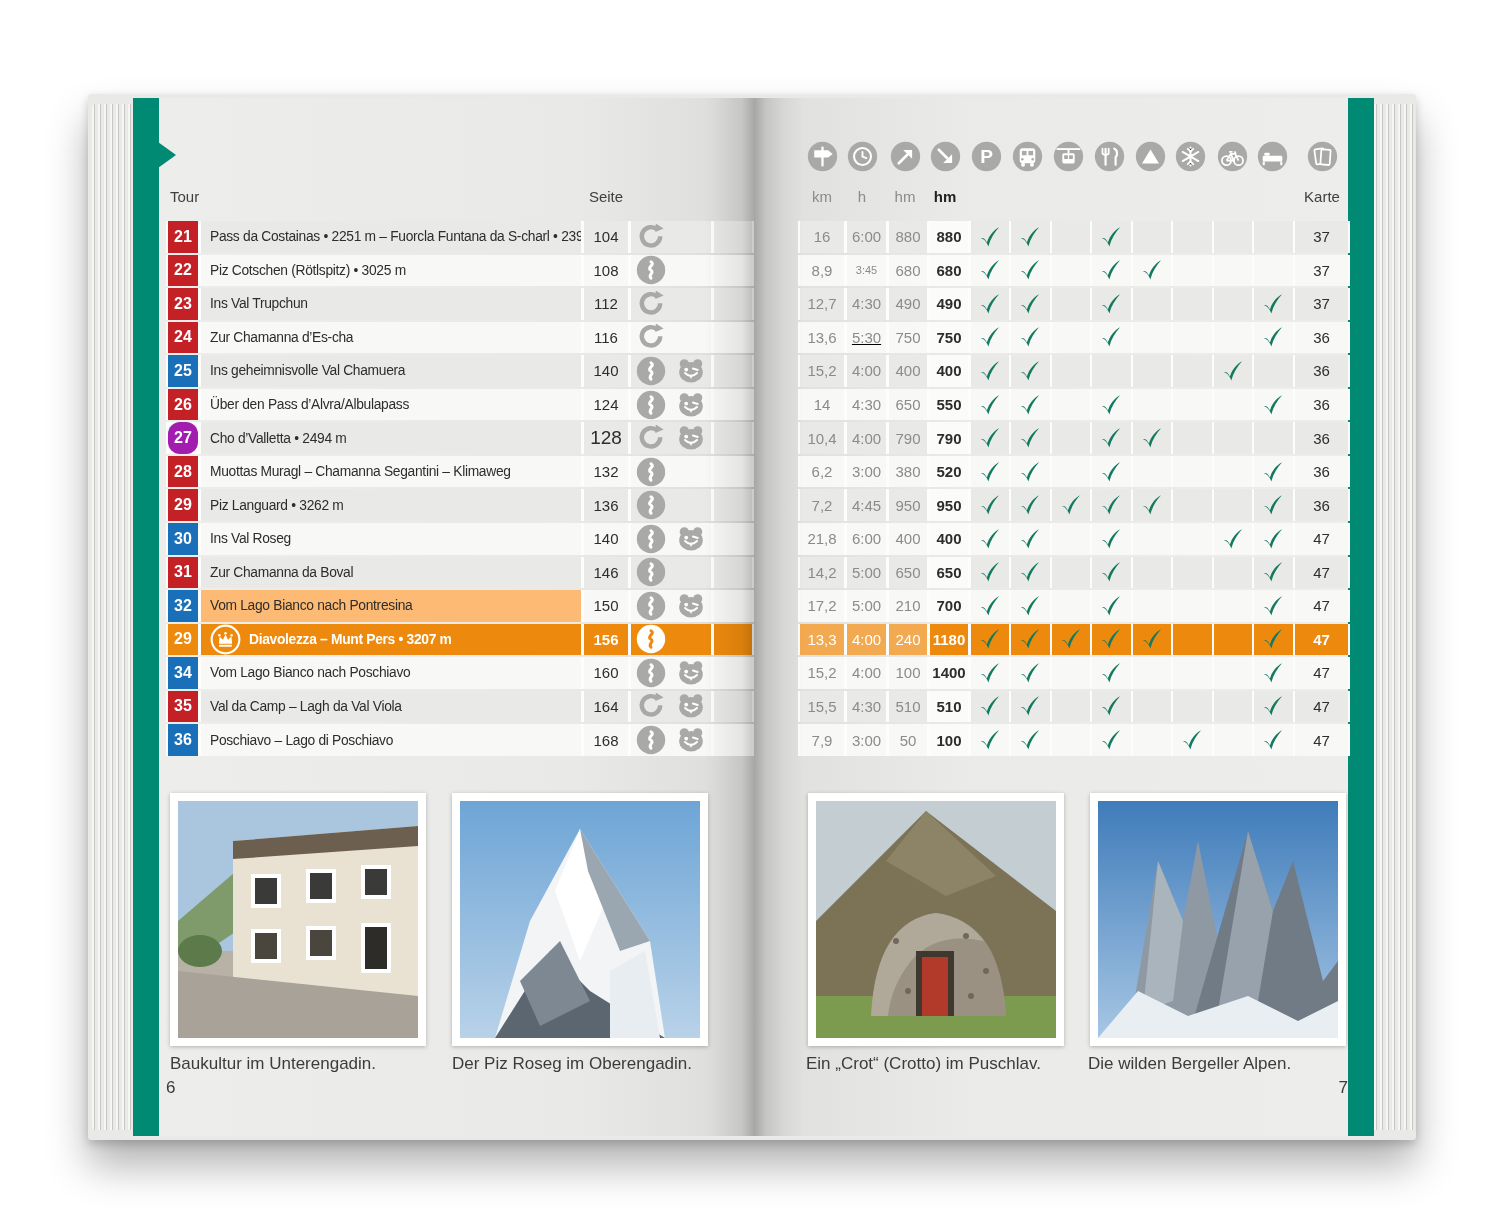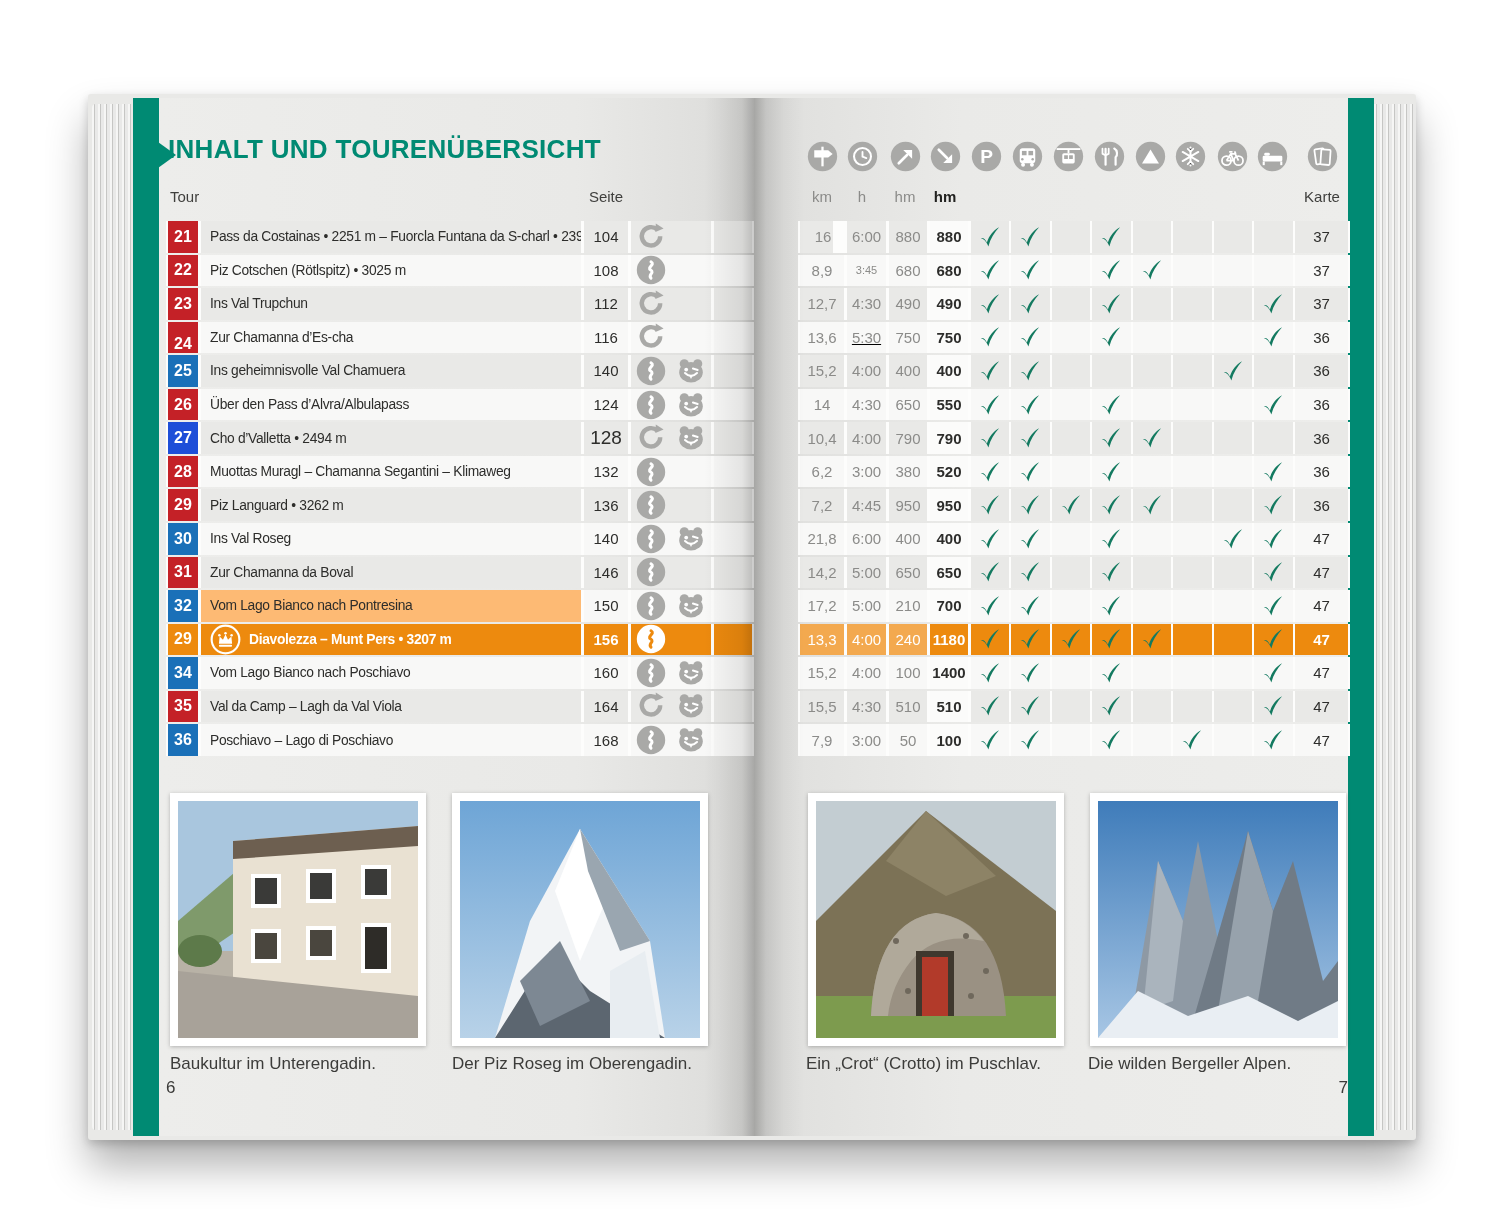--- a/index.html
+++ b/index.html
@@ -38,21 +38,20 @@
 
   <div class="abs book-bg"></div>
   <div class="abs edges left"></div>
   <div class="abs edges right"></div>
   <div class="abs paper left"></div>
   <div class="abs paper right"></div>
   <div class="abs band" id="band-left" style="left: 133px; background: rgb(0, 138, 115);"></div>
   <div class="abs band" id="band-right" style="left: 1348px; background: rgb(0, 138, 115);"></div>
 
   <div class="abs title-arrow" id="title-arrow" style="border-left: 18px solid rgb(0, 138, 115);"></div>
-  <div class="abs title" id="page-title" style="color: rgb(0, 138, 115);">INHALT UND TOURENÜBERSICHT</div>
 
   <div class="abs collabel" style="left:170px;">Tour</div>
   <div class="abs collabel" style="left:584px;width:44px;text-align:center;">Seite</div>
 
   <div class="abs" id="stat-icons" style="left:0;top:0;">
       <div class="abs" style="left:806.5px;top:141px;"><svg width="31" height="31" viewBox="0 0 30 30">
           <circle cx="15" cy="15" r="14.2" fill="#a9a9a7"></circle>
           <rect x="13.9" y="5.5" width="2.2" height="19" fill="#fff"></rect>
           <polygon points="7,9 20.5,9 24.8,12.5 20.5,16 7,16" fill="#fff"></polygon>
         </svg></div>
@@ -158,21 +157,21 @@
       </div>
       <div class="cell" style="left:631px;top:221.0px;width:80px;height:31.6px;background:#e9e9e7;">
         <span style="width:40px;display:flex;justify-content:center;">
           <svg width="30" height="30" viewBox="0 0 30 30">
             <path d="M21.3 7.6 A9.2 9.2 0 1 0 24.2 14.2" fill="none" stroke="#a9a9a7" stroke-width="4.4"></path>
             <polygon points="19.8,1.6 27.6,6.4 19.4,9.9" fill="#a9a9a7"></polygon>
           </svg>
         </span>
       </div>
       <div class="cell" style="left:714px;top:221.0px;width:38px;height:31.6px;background:#e9e9e7;"></div>
-      <div class="cell" style="left:800px;top:221.0px;width:20px;height:31.6px;background:#e9e9e7;padding-left:13px;">
+      <div class="cell" style="left:800px;top:221.0px;width:44px;height:31.6px;background:#e9e9e7;">
         <span style="width:100%;text-align:center;color:#8b8b89;font-size:15px;">16</span>
       </div>
       <div class="cell" style="left:847px;top:221.0px;width:39px;height:31.6px;background:#e9e9e7;">
         <span style="width:100%;text-align:center;color:#8b8b89;font-size:15px;">6:00</span>
       </div>
       <div class="cell" style="left:889px;top:221.0px;width:38px;height:31.6px;background:#e9e9e7;">
         <span style="width:100%;text-align:center;color:#8b8b89;font-size:15px;">880</span>
       </div>
       <div class="cell" style="left:930px;top:221.0px;width:38px;height:31.6px;background:#fbfbfa;">
         <span style="width:100%;text-align:center;color:#2d2d2b;font-size:15px;font-weight:bold;">880</span>
@@ -335,21 +334,21 @@
           <svg width="24" height="24" viewBox="0 0 26 26">
             <path d="M3 14.2 C5.8 13.3 8 15.4 9.6 19 C12.2 11.4 16.4 6 22.8 2.5 C17.4 8.4 13.6 14.8 11.2 23.2 C9 17.6 6.2 15.2 3 14.2 Z" fill="#137a60"></path>
           </svg>
         </span>
       </div>
       <div class="cell" style="left:1295px;top:288.1px;width:53px;height:31.6px;background:#e9e9e7;">
         <span style="width:100%;text-align:center;color:#2d2d2b;font-size:15px;">37</span>
       </div>
       <div class="abs" style="left:166px;top:321.6px;width:588px;height:31.6px;background:#fdfdfc;"></div>
       <div class="abs" style="left:798px;top:321.6px;width:552px;height:31.6px;background:#fdfdfc;"></div>
-      <div class="cell" style="left:168px;top:321.6px;width:30px;height:31.6px;background:#c42127;align-items:flex-end;">
+      <div class="cell" style="left:168px;top:321.6px;width:30px;height:31.6px;background:#c42127;">
         <span style="width:100%;text-align:center;color:#fff;font-weight:bold;font-size:16px;">24</span>
       </div>
       <div class="cell" style="left:201px;top:321.6px;width:380px;height:31.6px;background:#f8f8f7;padding-left:9px;width:371px;">
         <span style="white-space:nowrap;color:#2d2d2b;font-size:13.8px;letter-spacing:-0.3px;">Zur Chamanna d’Es-cha</span>
       </div>
       <div class="cell" style="left:584px;top:321.6px;width:44px;height:31.6px;background:#f8f8f7;">
         <span style="width:100%;text-align:center;color:#2d2d2b;font-size:15px;">116</span>
       </div>
       <div class="cell" style="left:631px;top:321.6px;width:80px;height:31.6px;background:#f8f8f7;">
         <span style="width:40px;display:flex;justify-content:center;">
@@ -552,21 +551,21 @@
           <svg width="24" height="24" viewBox="0 0 26 26">
             <path d="M3 14.2 C5.8 13.3 8 15.4 9.6 19 C12.2 11.4 16.4 6 22.8 2.5 C17.4 8.4 13.6 14.8 11.2 23.2 C9 17.6 6.2 15.2 3 14.2 Z" fill="#137a60"></path>
           </svg>
         </span>
       </div>
       <div class="cell" style="left:1295px;top:388.8px;width:53px;height:31.6px;background:#f8f8f7;">
         <span style="width:100%;text-align:center;color:#2d2d2b;font-size:15px;">36</span>
       </div>
       <div class="abs" style="left:166px;top:422.3px;width:588px;height:31.6px;background:#fdfdfc;"></div>
       <div class="abs" style="left:798px;top:422.3px;width:552px;height:31.6px;background:#fdfdfc;"></div>
-      <div class="cell" style="left:168px;top:422.3px;width:30px;height:31.6px;background:#1d4ed8;">
+      <div class="cell" style="left:168px;top:422.3px;width:30px;height:31.6px;background:#a21caf;border-radius:12px;">
         <span style="width:100%;text-align:center;color:#fff;font-weight:bold;font-size:16px;">27</span>
       </div>
       <div class="cell" style="left:201px;top:422.3px;width:380px;height:31.6px;background:#e9e9e7;padding-left:9px;width:371px;">
         <span style="white-space:nowrap;color:#2d2d2b;font-size:13.8px;letter-spacing:-0.3px;">Cho d’Valletta • 2494 m</span>
       </div>
       <div class="cell" style="left:584px;top:422.3px;width:44px;height:31.6px;background:#e9e9e7;">
         <span style="width:100%;text-align:center;color:#2d2d2b;font-size:19px;">128</span>
       </div>
       <div class="cell" style="left:631px;top:422.3px;width:80px;height:31.6px;background:#e9e9e7;">
         <span style="width:40px;display:flex;justify-content:center;">

